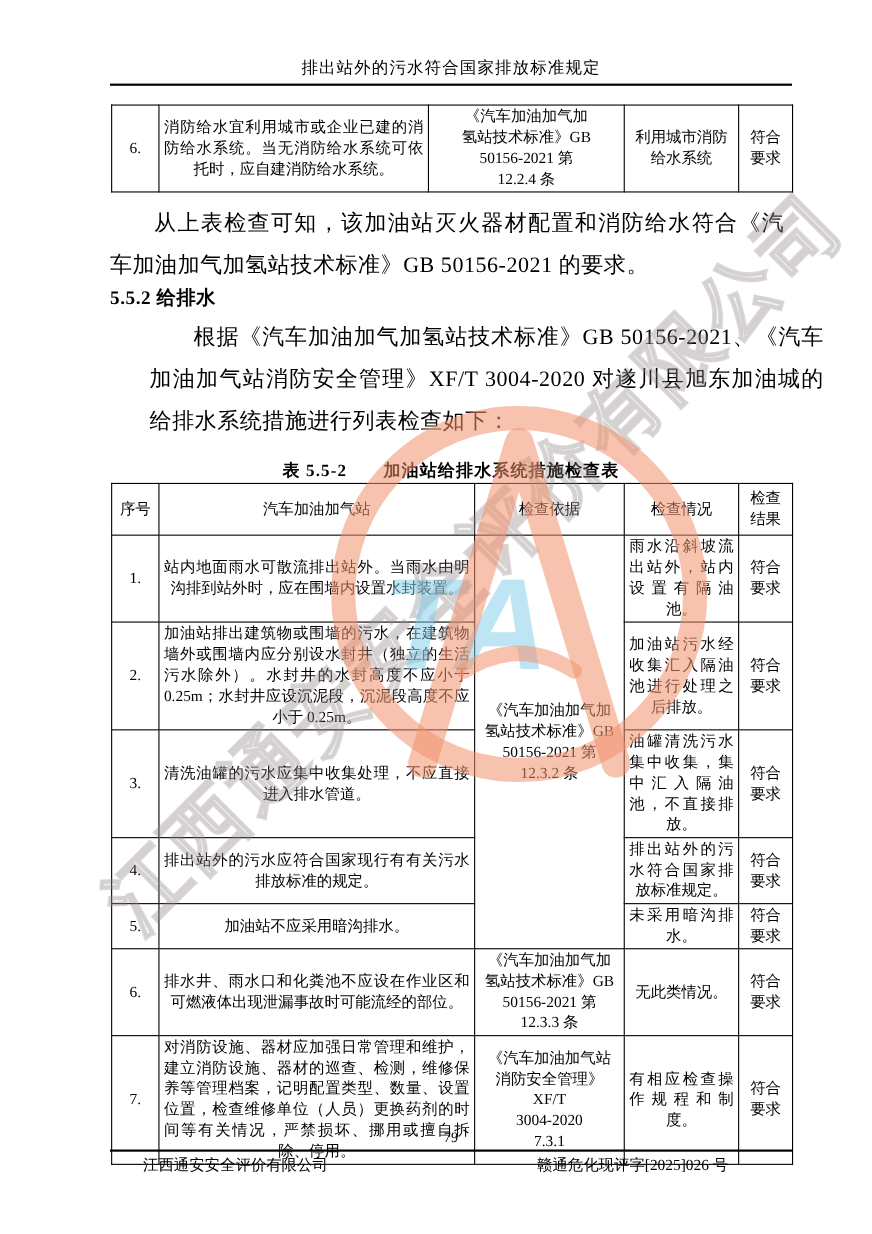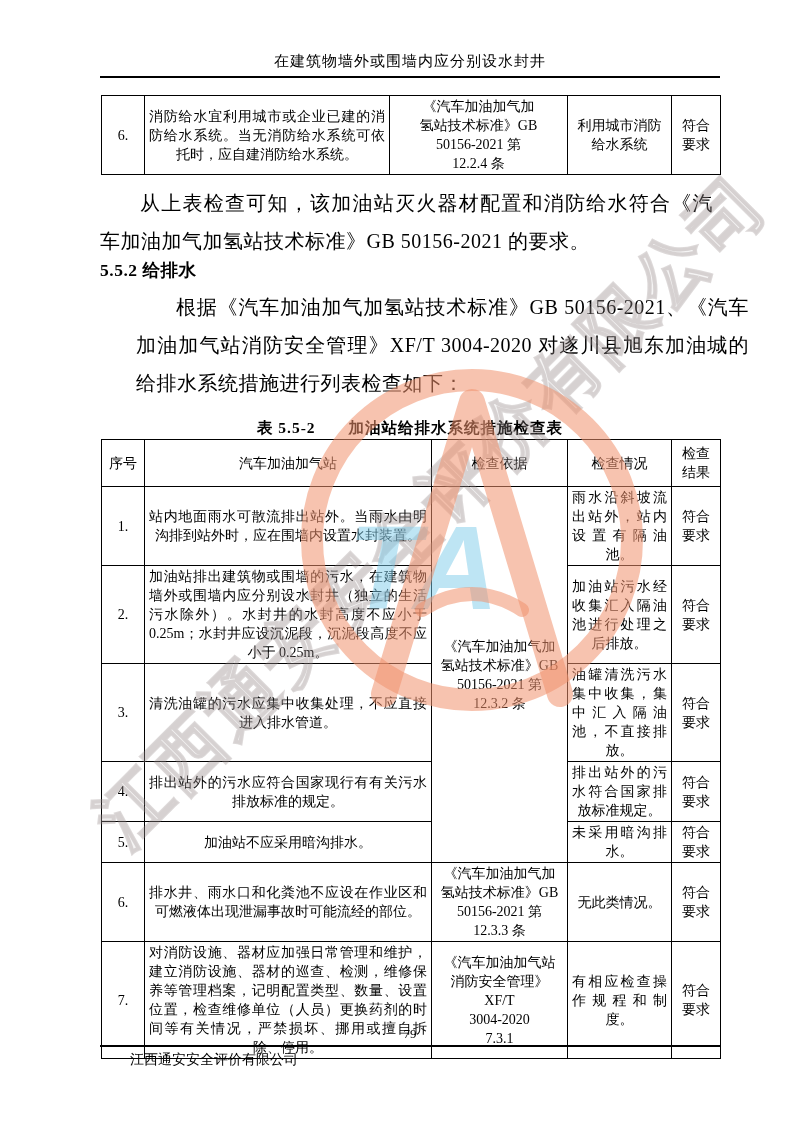--- a/index.html
+++ b/index.html
@@ -47,21 +47,21 @@
     color:rgba(125,203,233,0.50);letter-spacing:2px;
   }
   .wm-red{
     position:absolute;left:262px;top:726px;font-size:70px;font-weight:bold;
     color:rgba(224,70,70,0.48);letter-spacing:2px;white-space:nowrap;
   }
 </style>
 </head>
 <body>
 
-<div class="abs doc-title">在建筑物墙外或围墙内应分别设水封井</div>
+<div class="abs doc-title">排出站外的污水符合国家排放标准规定</div>
 <div class="abs head-rule"></div>
 
 <table class="abs t-top">
   <colgroup>
       <col style="width:43px">
       <col style="width:245px">
       <col style="width:178px">
       <col style="width:104px">
       <col style="width:49px">
     </colgroup>
@@ -154,20 +154,21 @@
     <td class="cell-content">有相应检查操作规程和制度。</td>
     <td>符合要求</td>
   </tr>
 </tbody>
   </table>
 
 <div class="abs page-num">79</div>
 <div class="abs foot-rule"></div>
 <div class="abs foot-row">
   <span class="l">江西通安安全评价有限公司</span>
+  <span class="r">赣通危化现评字[2025]026 号</span>
 </div>
 
 <div class="wm">
   <div class="wm-diag">江西通安安全评价有限公司</div>
   <div class="wm-ta">TA</div>
   <svg class="abs" style="left:284px;top:352px" width="376" height="400" viewBox="0 0 376 400">
     <circle cx="188" cy="188" r="160" fill="none" stroke="rgba(241,146,110,0.55)" stroke-width="22"></circle>
     <path d="M100,342 L188,50 L276,342" fill="none" stroke="rgba(241,146,110,0.55)" stroke-width="26" stroke-linejoin="round" stroke-linecap="round"></path>
     <path d="M138,258 Q188,226 238,258" fill="none" stroke="rgba(241,146,110,0.55)" stroke-width="14" stroke-linecap="round"></path>
   </svg>

